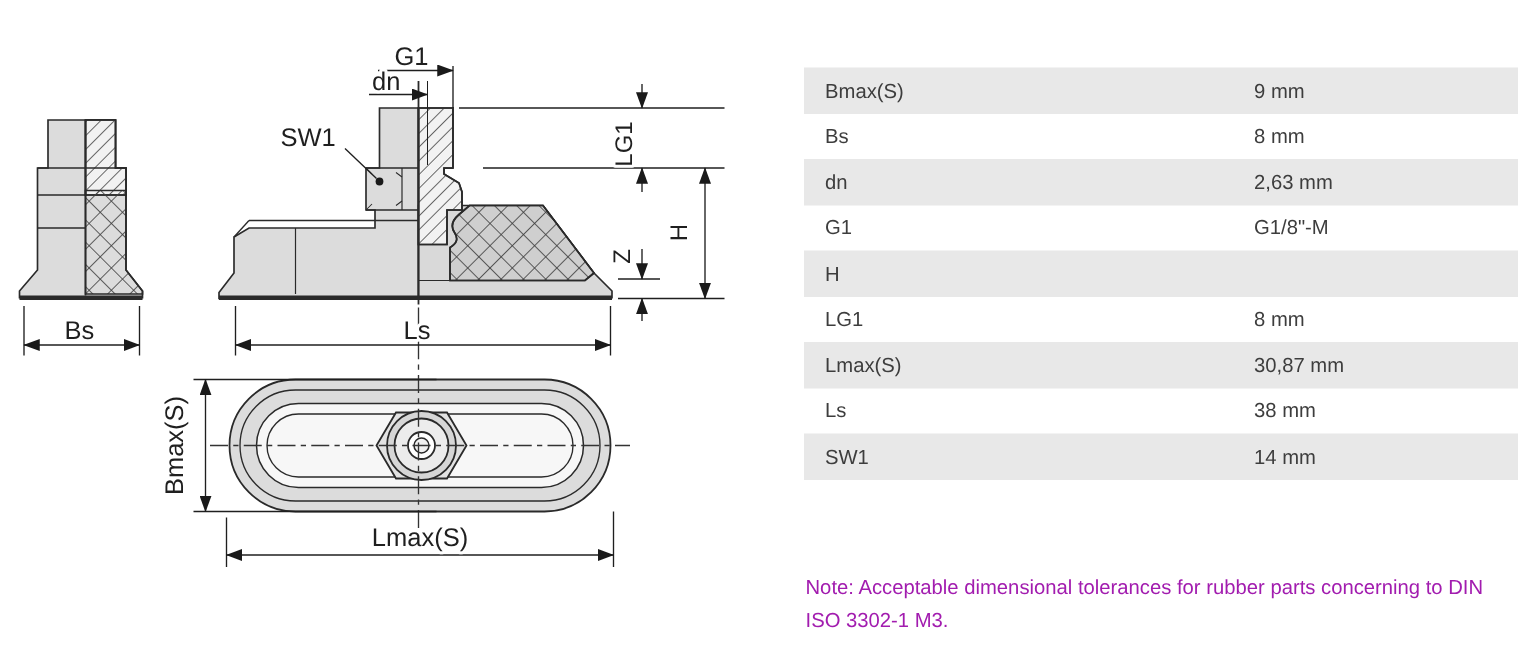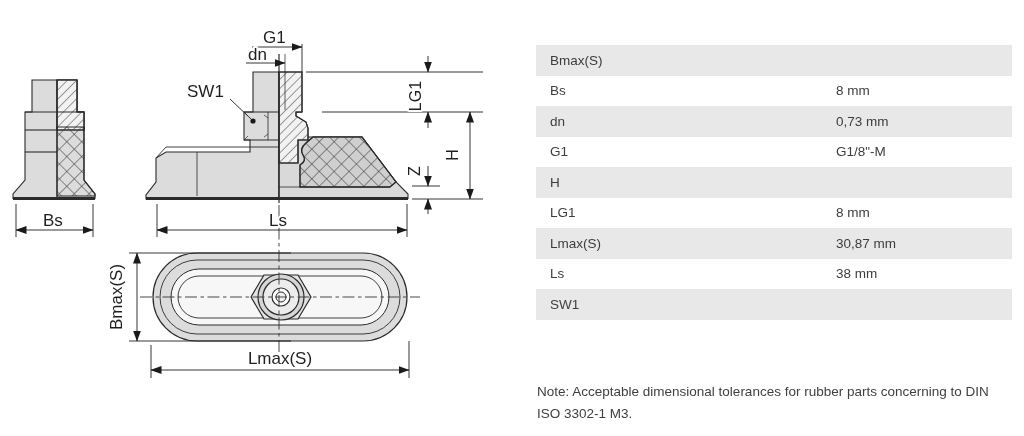--- a/index.html
+++ b/index.html
@@ -9,21 +9,21 @@
   #drawing-svg{position:absolute;left:0;top:0;}
   .dimtext{font-family:"Liberation Sans",sans-serif;font-size:17px;fill:#1f1f1f;
            paint-order:stroke;stroke:#ffffff;stroke-width:4px;stroke-linejoin:round;}
   .dimtext-s{font-size:16px;}
   
   #dim-table{position:absolute;left:536px;top:45px;width:478px;font-size:13.5px;color:#3d3d3d;}
   .trow{height:30.5px;display:flex;align-items:center;}
   .trow.shade{background:#e8e8e8;}
   .tlabel{margin-left:14px;width:286px;}
   .tvalue{flex:1;}
-  #note{position:absolute;left:537px;top:381px;width:474px;font-size:13.5px;line-height:1.6;color:#404040;}
+  #note{position:absolute;left:537px;top:381px;width:474px;font-size:13.5px;line-height:1.6;color:#a21caf;}
 </style>
 </head>
 <body>
 
 <div id="stage">
 
   <svg id="drawing-svg" width="532" height="436" viewBox="0 0 532 436" xmlns="http://www.w3.org/2000/svg">
     <defs>
       <pattern id="hatch" width="6.5" height="6.5" patternUnits="userSpaceOnUse" patternTransform="rotate(45)">
         <line x1="0" y1="0" x2="0" y2="6.5" stroke="#4a4a4a" stroke-width="1.1"></line>
@@ -137,28 +137,29 @@
       <text class="dimtext dimtext-s" x="458" y="155" transform="rotate(-90 458 155)" text-anchor="middle">H</text>
       <text class="dimtext dimtext-s" x="420" y="171" transform="rotate(-90 420 171)" text-anchor="middle">Z</text>
       <text class="dimtext" x="122" y="297" transform="rotate(-90 122 297)" text-anchor="middle">Bmax(S)</text>
       <text class="dimtext" x="280" y="364" text-anchor="middle">Lmax(S)</text>
     </g>
   </svg>
 
   <div id="dim-table">
       <div class="trow shade">
         <span class="tlabel">Bmax(S)</span>
+        <span class="tvalue">9 mm</span>
       </div>
       <div class="trow">
         <span class="tlabel">Bs</span>
         <span class="tvalue">8 mm</span>
       </div>
       <div class="trow shade">
         <span class="tlabel">dn</span>
-        <span class="tvalue">0,73 mm</span>
+        <span class="tvalue">2,63 mm</span>
       </div>
       <div class="trow">
         <span class="tlabel">G1</span>
         <span class="tvalue">G1/8"-M</span>
       </div>
       <div class="trow shade">
         <span class="tlabel">H</span>
       </div>
       <div class="trow">
         <span class="tlabel">LG1</span>
@@ -167,18 +168,19 @@
       <div class="trow shade">
         <span class="tlabel">Lmax(S)</span>
         <span class="tvalue">30,87 mm</span>
       </div>
       <div class="trow">
         <span class="tlabel">Ls</span>
         <span class="tvalue">38 mm</span>
       </div>
       <div class="trow shade">
         <span class="tlabel">SW1</span>
+        <span class="tvalue">14 mm</span>
       </div>
     </div>
 
   <div id="note">Note: Acceptable dimensional tolerances for rubber parts concerning to DIN ISO 3302-1 M3.</div>
 
 </div>
 
 </body></html>

